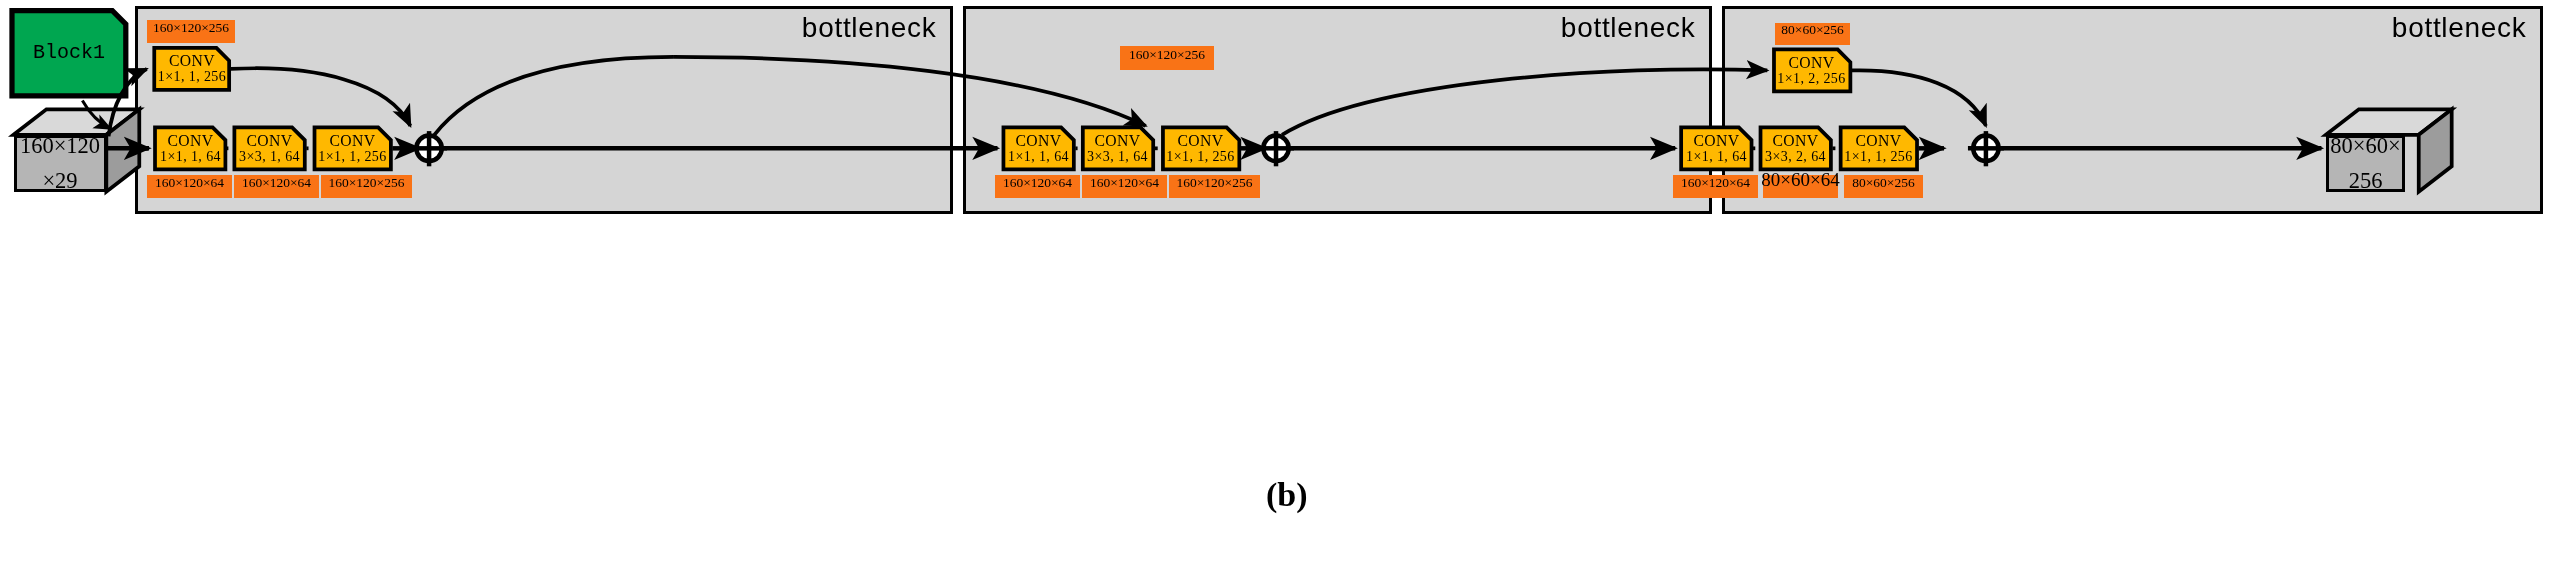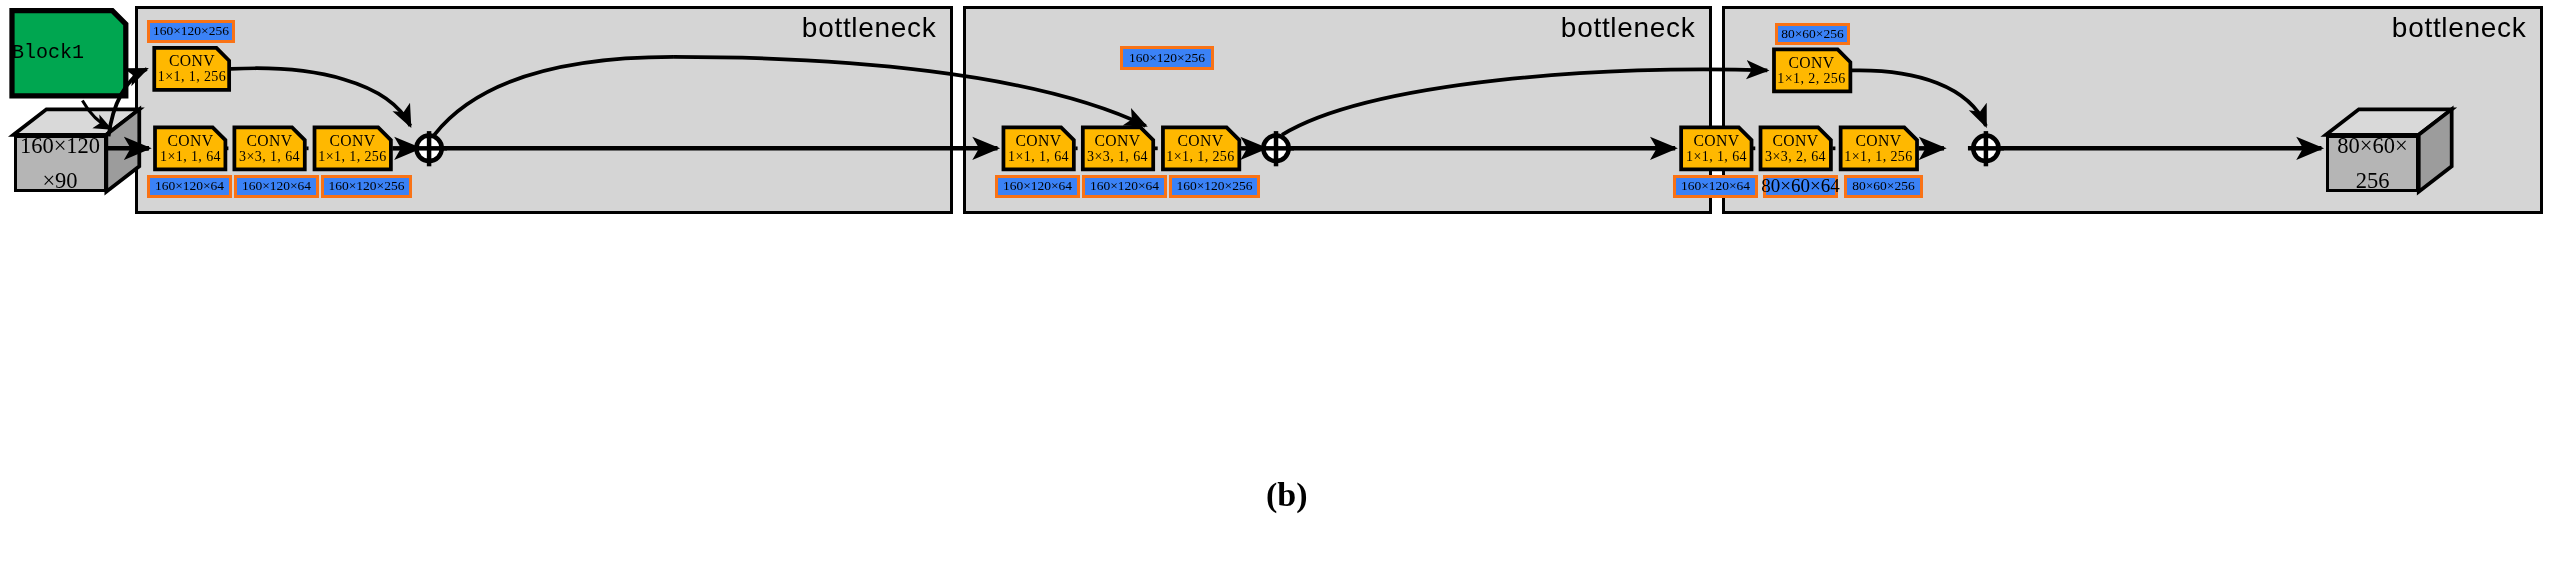--- a/index.html
+++ b/index.html
@@ -40,33 +40,33 @@
     font-size:15.7px;
     text-align:center;
     -webkit-clip-path:polygon(0 0, calc(100% - 14.2px) 0, 100% 14.2px, 100% 100%, 0 100%);
     clip-path:polygon(0 0, calc(100% - 14.2px) 0, 100% 14.2px, 100% 100%, 0 100%);
   }
   .conv .lbl1{font-size:15.7px;letter-spacing:0.4px;}
   .conv .lbl2{font-size:14px;letter-spacing:0.4px;}
 
   
   .dimbox{
-    background:#3b82f6;
-    border:3px solid #f97316;
-    display:flex;align-items:center;justify-content:center;
+    background:#f97316;
+    border:7px solid #f97316;
+    display:flex;align-items:flex-end;justify-content:center;
     font-size:15.7px;
     color:#000;
     white-space:nowrap;
   }
 
   
   .greenblock{
     background:#00A650;
-    display:flex;flex-direction:row;
-    align-items:center;
+    display:flex;flex-direction:column;
+    align-items:center;justify-content:center;
     font-family:"Liberation Mono","DejaVu Sans Mono",monospace;
     font-size:20px;
     line-height:1.3;
     color:#000;
   }
 
   
   .cube-face{
     background:#b5b5b5;
     border:3px solid #000;
@@ -116,21 +116,21 @@
   </div>
 
   <svg class="overlay" style="z-index:2;" viewBox="0 0 3440 753" width="2576" height="564">
 
     <polygon points="18,180 62,146 186,146 142,180" fill="#d9d9d9" stroke="#000" stroke-width="5"></polygon>
 
     <polygon points="142,180 186,146 186,222 142,256" fill="#9c9c9c" stroke="#000" stroke-width="5"></polygon>
   </svg>
   <div class="abs cube-face" style="left:13.5px;top:135px;width:93px;height:57px;">
     <span>160×120</span>
-    <span>×90</span>
+    <span>×29</span>
   </div>
 
   <div class="abs dimbox" style="left:147px;top:20px;width:88px;height:22.5px;font-size:13.5px;">
     <span>160×120×256</span>
   </div>
 
   <div class="abs conv" style="left:153px;top:46px;width:78px;height:45px;">
     <span class="lbl1">CONV</span>
     <span class="lbl2">1×1, 1, 256</span>
   </div>
@@ -213,21 +213,21 @@
     <span>80×60×64</span>
   </div>
   <div class="abs dimbox" style="left:1844px;top:175px;width:79px;height:22.5px;font-size:13.5px;">
     <span>80×60×256</span>
   </div>
 
   <svg class="overlay" style="z-index:2;" viewBox="0 0 3440 753" width="2576" height="564">
     <polygon points="3106,180 3150,146 3274,146 3230,180" fill="#d9d9d9" stroke="#000" stroke-width="5"></polygon>
     <polygon points="3230,180 3274,146 3274,222 3230,256" fill="#9c9c9c" stroke="#000" stroke-width="5"></polygon>
   </svg>
-  <div class="abs cube-face" style="left:2326px;top:135px;width:93px;height:57px;">
+  <div class="abs cube-face" style="left:2326px;top:135px;width:79px;height:57px;">
     <span>80×60×</span>
     <span>256</span>
   </div>
 
   <svg class="overlay" style="z-index:6;" viewBox="0 0 3440 753" width="2576" height="564">
     <defs>
       <marker id="arrowhead" markerWidth="7" markerHeight="7" refX="5.6" refY="3" orient="auto" markerUnits="strokeWidth">
         <path d="M0,0.4 L6.2,3 L0,5.6 L1.5,3 Z" fill="#000"></path>
       </marker>
     </defs>

